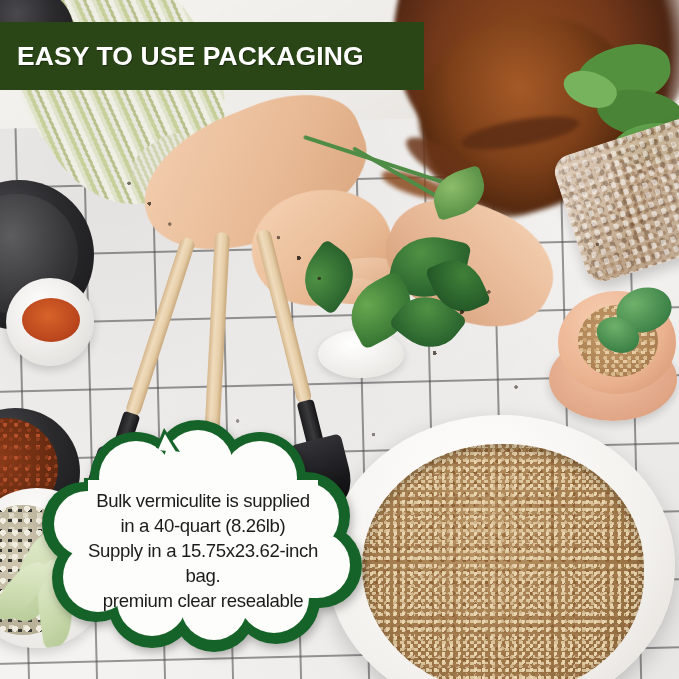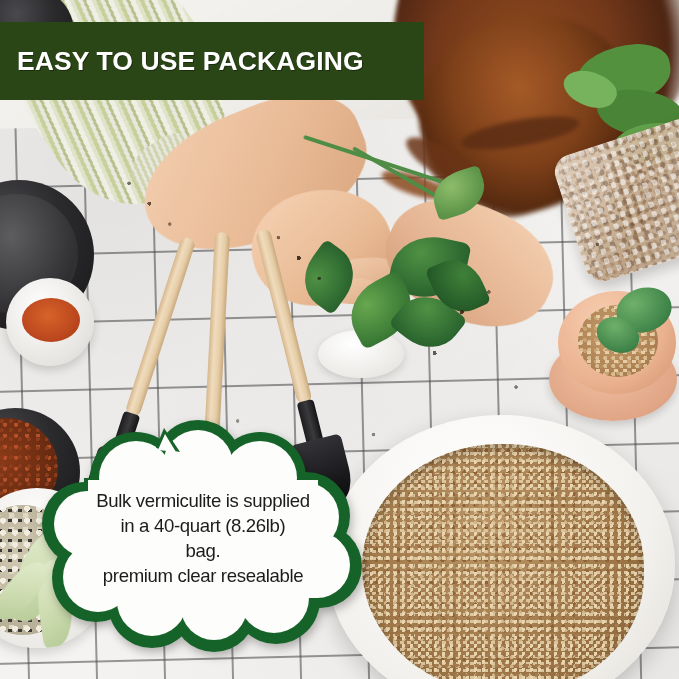--- a/index.html
+++ b/index.html
@@ -302,21 +302,21 @@
       radial-gradient(circle at 19% 27%, rgba(40,28,18,.6) 0 1.5px, transparent 2px),
       radial-gradient(circle at 55% 64%, rgba(40,28,18,.5) 0 1.5px, transparent 2px),
       radial-gradient(circle at 88% 36%, rgba(40,28,18,.5) 0 1.5px, transparent 2px),
       radial-gradient(circle at 35% 62%, rgba(40,28,18,.45) 0 1.5px, transparent 2px),
       radial-gradient(circle at 82% 72%, rgba(40,28,18,.4) 0 1.5px, transparent 2px);
   }
 
   
   .banner {
     position: absolute; left: 0; top: 22px;
-    width: 424px; height: 78px;
+    width: 424px; height: 68px;
     background: #2a4516;
     display: flex; flex-direction: column;
     justify-content: center;
     padding-left: 17px;
     z-index: 40;
   }
   .banner-line {
     color: #ffffff;
     font-family: "Liberation Sans", sans-serif;
     font-weight: bold;
@@ -475,18 +475,19 @@
         <circle cx="49" cy="104" r="33" fill="#fdfdfb"></circle>
         <rect x="50" y="60" width="230" height="118" fill="#fdfdfb"></rect>
 
         <path d="M118 28 L126 8 L142 32 Z" fill="#166329"></path>
         <path d="M120 30 L127 14 L138 32 Z" fill="#fdfdfb"></path>
       </g>
     </svg>
     <div class="bubble-text">
       <div>Bulk vermiculite is supplied</div>
       <div>in a 40-quart (8.26lb)</div>
+      <div>Supply in a 15.75x23.62-inch</div>
       <div>bag.</div>
       <div>premium clear resealable</div>
     </div>
   </div>
 
 </div>
 
 </body></html>

